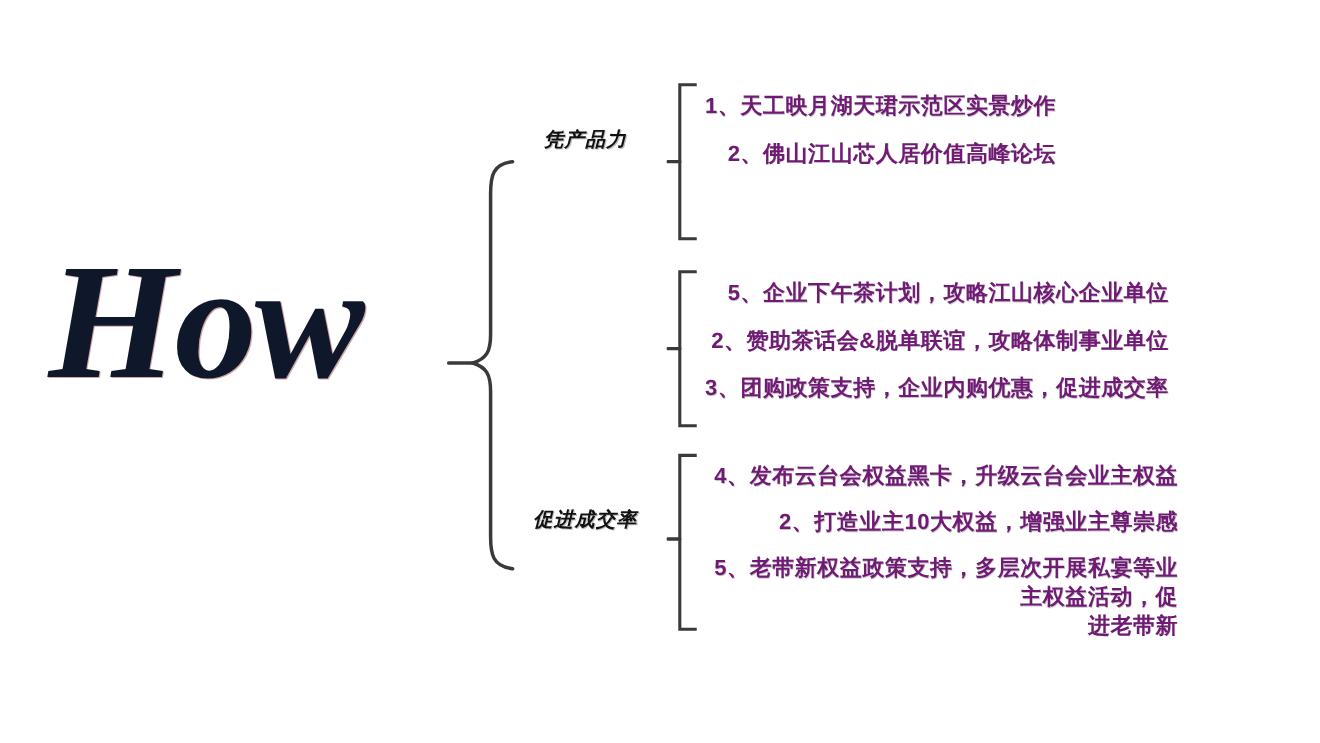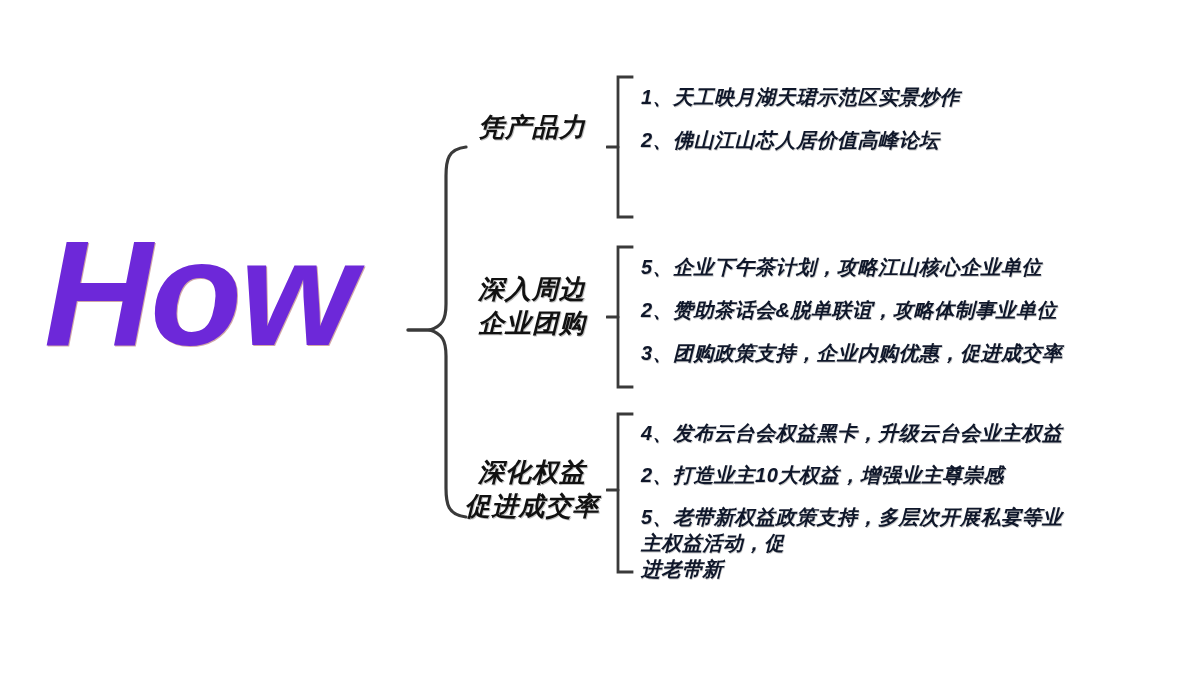--- a/index.html
+++ b/index.html
@@ -23,27 +23,27 @@
     background: #ffffff;
   }
 
   
   .headline {
     position: absolute;
     left: 44px;
     top: 218px;
     width: 330px;
     height: 150px;
-    color: #6d28d9;
+    color: #0f172a;
     font-size: 150px;
     line-height: 150px;
     font-weight: 700;
     font-style: italic;
     letter-spacing: -2px;
-    font-family: Liberation Sans, sans-serif;
+    font-family: Liberation Serif, serif;
     white-space: nowrap;
     text-shadow: 1px 1px 0 rgba(120,0,0,0.35);
   }
 
   
   .big-brace {
     position: absolute;
     left: 404px;
     top: 144px;
     width: 70px;
@@ -52,21 +52,21 @@
   .big-brace svg { display: block; }
 
   
   .group-label {
     position: absolute;
     width: 160px;
     text-align: center;
     color: #111111;
     font-weight: 700;
     font-style: italic;
-    font-size: 26px;
+    font-size: 18px;
     line-height: 34px;
     letter-spacing: 1px;
     font-family: "Liberation Sans", "DejaVu Sans", sans-serif;
     text-shadow: 1px 1px 0 rgba(0,0,0,0.25);
   }
   .group-label .l1, .group-label .l2 { display: block; white-space: nowrap; }
 
   .label-1 { left: 452px; top: 110px; }
   .label-2 { left: 452px; top: 272px; }
   .label-3 { left: 452px; top: 455px; }
@@ -84,31 +84,31 @@
   
   .items {
     position: absolute;
     left: 641px;
   }
   .items-1 { top: 84px; }
   .items-2 { top: 254px; }
   .items-3 { top: 420px; }
 
   .item {
-    color: #0f172a;
+    color: #701a75;
     font-weight: 700;
-    font-style: italic;
     font-size: 20px;
     line-height: 26px;
     letter-spacing: 0.5px;
     margin-bottom: 17px;
     white-space: pre-line;
     max-width: 430px;
     font-family: "Liberation Sans", "DejaVu Sans", sans-serif;
     text-shadow: 0.6px 0.6px 0 rgba(0,0,0,0.22);
+    text-align: right;
   }
   .item:last-child { margin-bottom: 0; }
   .items-3 .item { margin-bottom: 16px; }
 </style>
 </head>
 <body>
 
 <div class="slide">
 
   <div class="headline">How</div>
@@ -129,40 +129,35 @@
       <path d="M26 3 L 12 3 L 12 143 L 26 143" stroke="#3a3a3a" stroke-width="2.8" fill="none" stroke-linecap="square" stroke-linejoin="miter"></path>
       <path d="M1 73 L 12 73" stroke="#3a3a3a" stroke-width="3" stroke-linecap="round"></path>
     </svg>
   </div>
 
   <div class="items items-1">
     <div class="item">1、天工映月湖天珺示范区实景炒作</div>
     <div class="item">2、佛山江山芯人居价值高峰论坛</div>
   </div>
 
-  <div class="group-label label-2">
-    <span class="l1">深入周边</span>
-    <span class="l2">企业团购</span>
-  </div>
 
   <div class="sq-bracket br-2">
     <svg width="34" height="146" viewBox="0 0 34 146" fill="none" xmlns="http://www.w3.org/2000/svg">
       <path d="M26 3 L 12 3 L 12 143 L 26 143" stroke="#3a3a3a" stroke-width="2.8" fill="none" stroke-linecap="square" stroke-linejoin="miter"></path>
       <path d="M1 73 L 12 73" stroke="#3a3a3a" stroke-width="3" stroke-linecap="round"></path>
     </svg>
   </div>
 
   <div class="items items-2">
     <div class="item">5、企业下午茶计划，攻略江山核心企业单位</div>
     <div class="item">2、赞助茶话会&amp;脱单联谊，攻略体制事业单位</div>
     <div class="item">3、团购政策支持，企业内购优惠，促进成交率</div>
   </div>
 
   <div class="group-label label-3">
-    <span class="l1">深化权益</span>
     <span class="l2">促进成交率</span>
   </div>
 
   <div class="sq-bracket br-3">
     <svg width="34" height="164" viewBox="0 0 34 164" fill="none" xmlns="http://www.w3.org/2000/svg">
       <path d="M26 3 L 12 3 L 12 161 L 26 161" stroke="#3a3a3a" stroke-width="2.8" fill="none" stroke-linecap="square" stroke-linejoin="miter"></path>
       <path d="M1 79 L 12 79" stroke="#3a3a3a" stroke-width="3" stroke-linecap="round"></path>
     </svg>
   </div>
 

